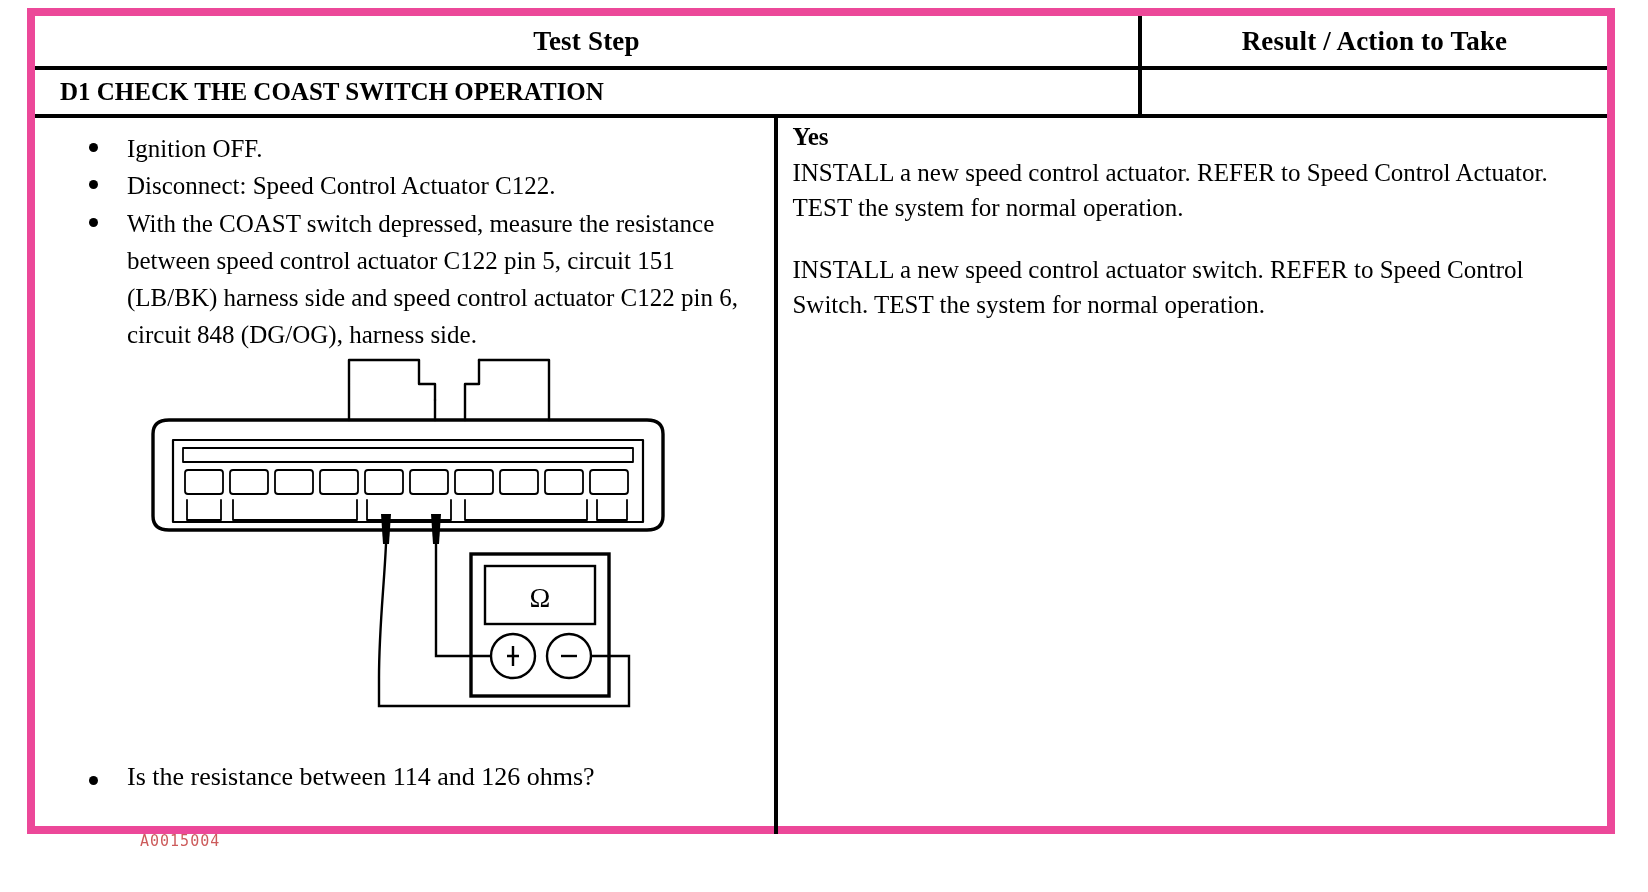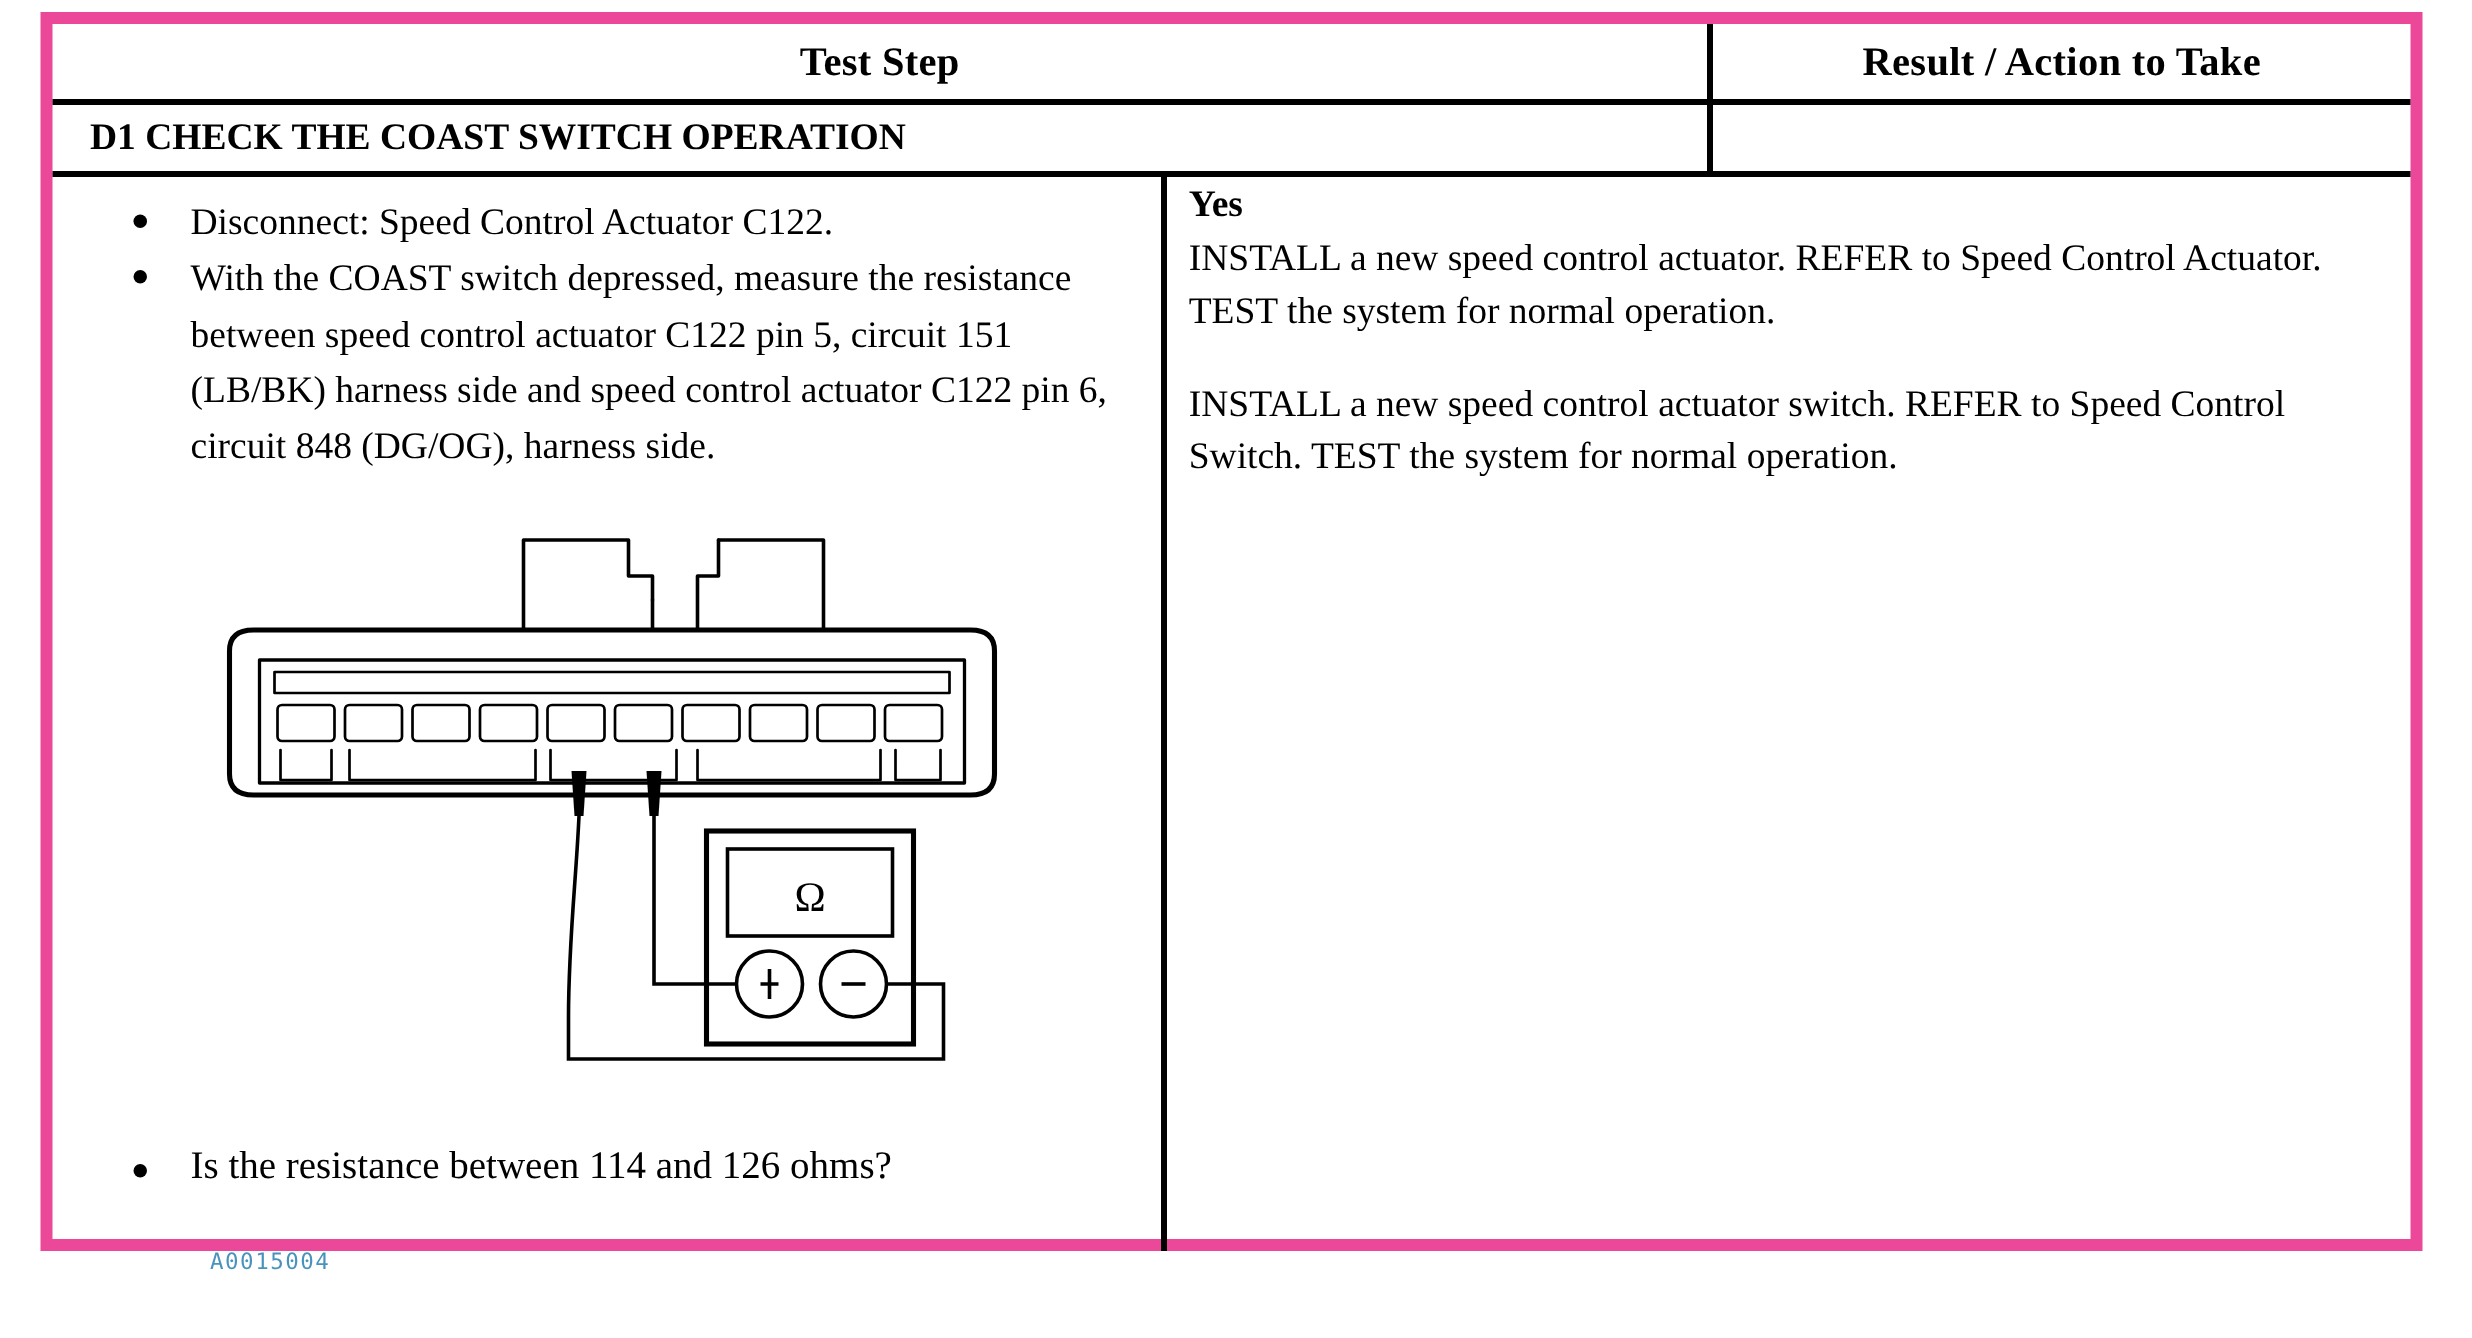--- a/index.html
+++ b/index.html
@@ -90,21 +90,21 @@
     position:absolute;
     left:100px; top:230px;
     width:560px; height:370px;
   }
   .fig-caption{
     position:absolute;
     left:105px; top:714px;
     font-family:"DejaVu Sans Mono","Liberation Mono",monospace;
     font-size:15px;
     letter-spacing:1px;
-    color:#0369a1;
+    color:#b91c1c;
     opacity:.72;
     text-align:right;
   }
 
   
   .result-block{
     padding:1px 12px 0 14px;
     font-size:25px;
     line-height:1.42;
   }
@@ -133,20 +133,24 @@
         <div class="subhead-text">D1 CHECK THE COAST SWITCH OPERATION</div>
       </div>
       <div class="col-right"></div>
     </div>
 
     <div class="row body">
 
       <div class="col-left">
 
         <ul class="steps">
+          <li>
+            <span class="bullet"></span>
+            <span>Ignition OFF.</span>
+          </li>
           <li>
             <span class="bullet"></span>
             <span>Disconnect: Speed Control Actuator C122.</span>
           </li>
           <li>
             <span class="bullet"></span>
             <span>With the COAST switch depressed, measure the resistance between speed control actuator C122 pin 5, circuit 151 (LB/BK) harness side and speed control actuator C122 pin 6, circuit 848 (DG/OG), harness side.</span>
           </li>
         </ul>
 

